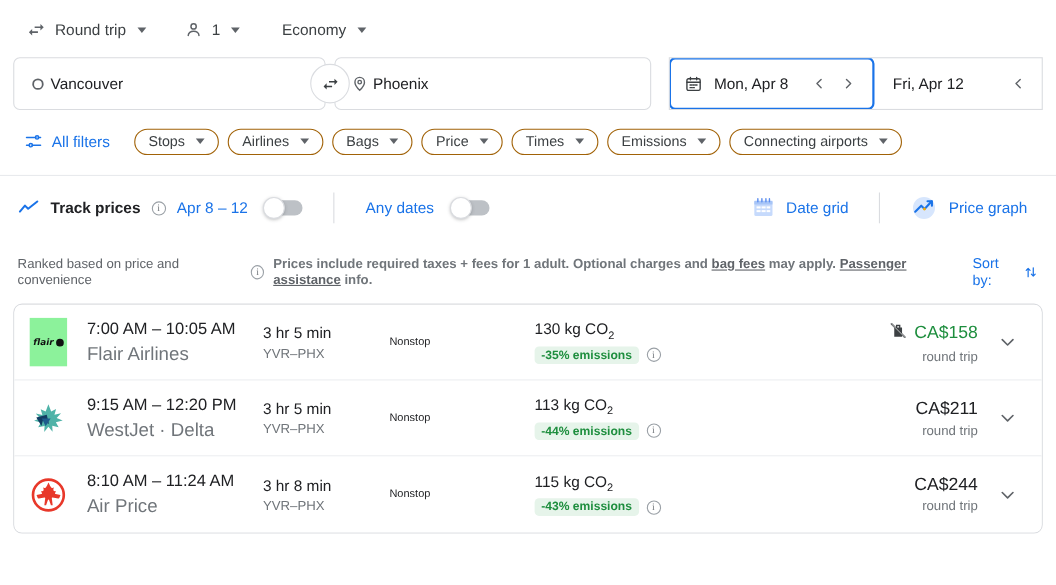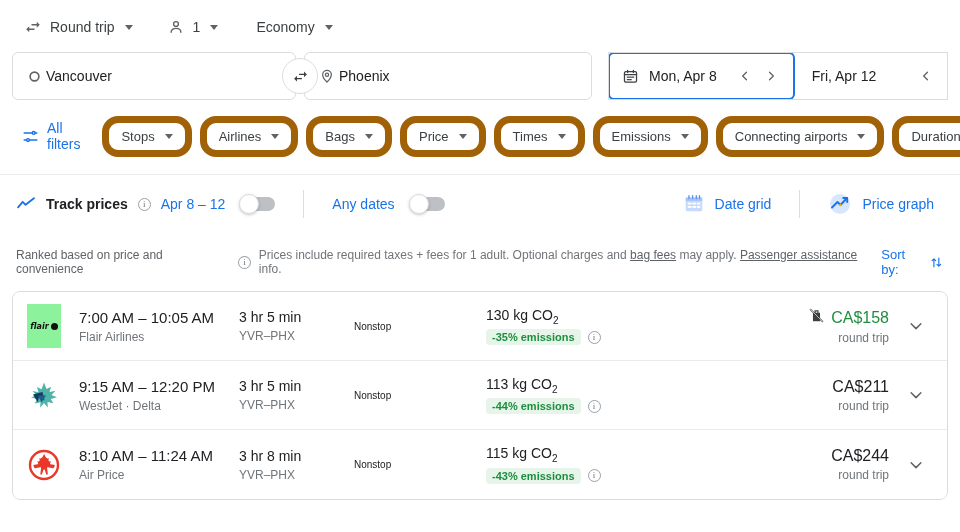--- a/index.html
+++ b/index.html
@@ -101,22 +101,22 @@
     padding: 14px 16px 16px 16px;
   }
   .all-filters {
     display: flex; align-items: center; gap: 8px;
     color: #1a73e8; font-size: 14px; font-weight: 500;
     cursor: pointer; padding: 6px 6px; border-radius: 4px;
     margin-right: 8px;
   }
   .chip {
     display: flex; align-items: center; gap: 8px;
-    height: 41px; padding: 0 12px;
-    border: 7px solid #a16207; border-radius: 16px;
+    height: 24px; padding: 0 12px;
+    border: 1px solid #a16207; border-radius: 16px;
     font-size: 13px; color: #3c4043; background: #fff;
     cursor: pointer; white-space: nowrap;
   }
 
   .divider-full { height: 1px; background: #e8eaed; width: 100%; }
 
   
   .track-row {
     display: flex; align-items: center;
     height: 58px; padding: 0 16px;
@@ -175,21 +175,21 @@
     display: flex; align-items: center; justify-content: center; gap: 2px;
   }
   .logo-flair .txt {
     font-size: 8px; font-weight: 700; color: #111; font-style: italic;
     font-family: "DejaVu Sans", sans-serif;
   }
   .logo-flair .dot { width: 7px; height: 7px; border-radius: 50%; background: #111; }
 
   .times-cell { width: 160px; }
   .times { font-size: 15px; color: #202124; white-space: nowrap; }
-  .carrier { font-size: 12px; color: #70757a; margin-top: 4px; }
+  .carrier { font-size: 17px; color: #70757a; margin-top: 4px; }
 
   .dur-cell { width: 115px; }
   .dur { font-size: 14px; color: #202124; }
   .route { font-size: 12px; color: #70757a; margin-top: 4px; }
 
   .stops-cell { width: 132px; font-size: 10px; color: #202124; }
 
   .co2-cell { width: 180px; }
   .co2 { font-size: 14px; color: #202124; }
   .co2 sub { font-size: 10px; }
@@ -354,24 +354,20 @@
     <div class="chip">
       <span>Times</span>
       <span class="caret"></span>
     </div>
     <div class="chip">
       <span>Emissions</span>
       <span class="caret"></span>
     </div>
     <div class="chip">
       <span>Connecting airports</span>
-      <span class="caret"></span>
-    </div>
-    <div class="chip">
-      <span>Duration</span>
       <span class="caret"></span>
     </div>
   </div>
 
   <div class="divider-full"></div>
 
   <div class="track-row">
     <div class="track-left">
       <span class="icon-sm">
         <svg width="20" height="20" viewBox="0 0 24 24" fill="none" stroke="#1a73e8" stroke-width="2.2" stroke-linecap="round" stroke-linejoin="round">
@@ -420,21 +416,21 @@
         </span>
         <span class="blue-link">Price graph</span>
       </div>
     </div>
   </div>
 
   <div class="results-head">
     <div class="sub-row">
       <span class="sub-text">Ranked based on price and convenience</span>
       <span class="info-i">i</span>
-      <span class="sub-text muted2" style=""><span>Prices include required taxes + fees for 1 adult. Optional charges and </span><span class="underline-link">bag fees</span><span> may apply. </span><span class="underline-link">Passenger assistance</span><span> info.</span></span>
+      <span class="sub-text muted2" style="font-weight:bold;"><span>Prices include required taxes + fees for 1 adult. Optional charges and </span><span class="underline-link">bag fees</span><span> may apply. </span><span class="underline-link">Passenger assistance</span><span> info.</span></span>
       <span class="sort-by">
         <span>Sort by:</span>
         <svg width="15" height="15" viewBox="0 0 24 24" fill="none" stroke="#1a73e8" stroke-width="1.9" stroke-linecap="round" stroke-linejoin="round">
           <path d="M8 19V6M5 9l3-3 3 3"></path>
             <path d="M16 5v13M13 15l3 3 3-3"></path>
         </svg>
       </span>
     </div>
   </div>
 

